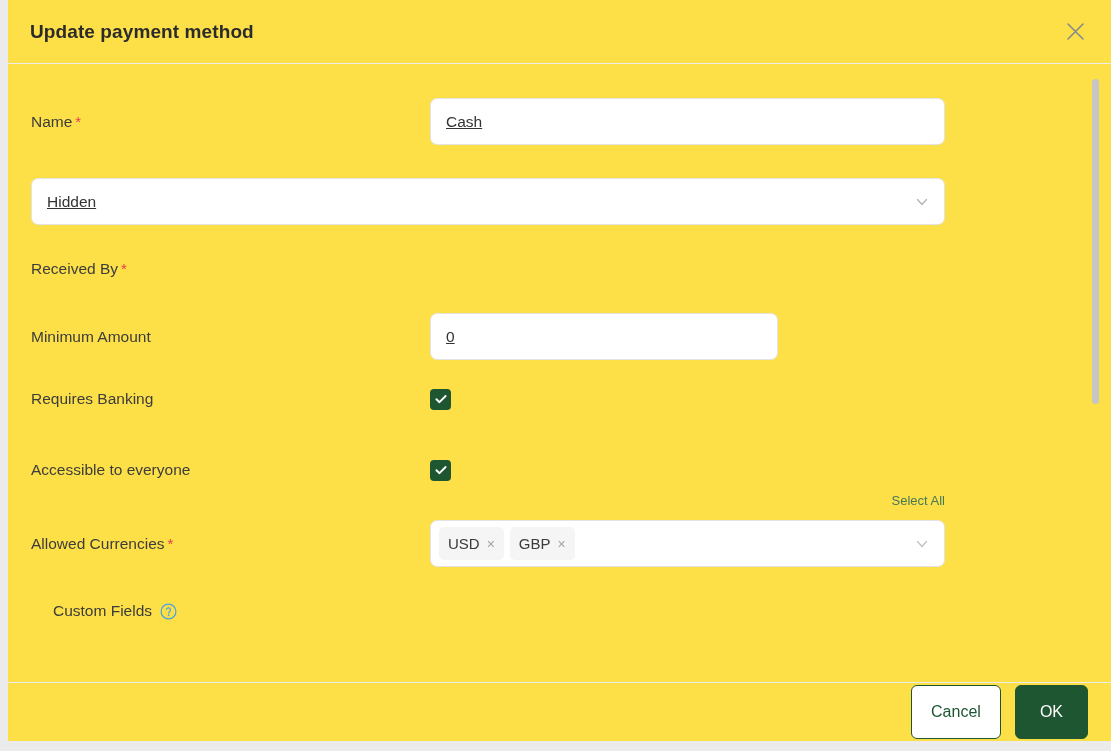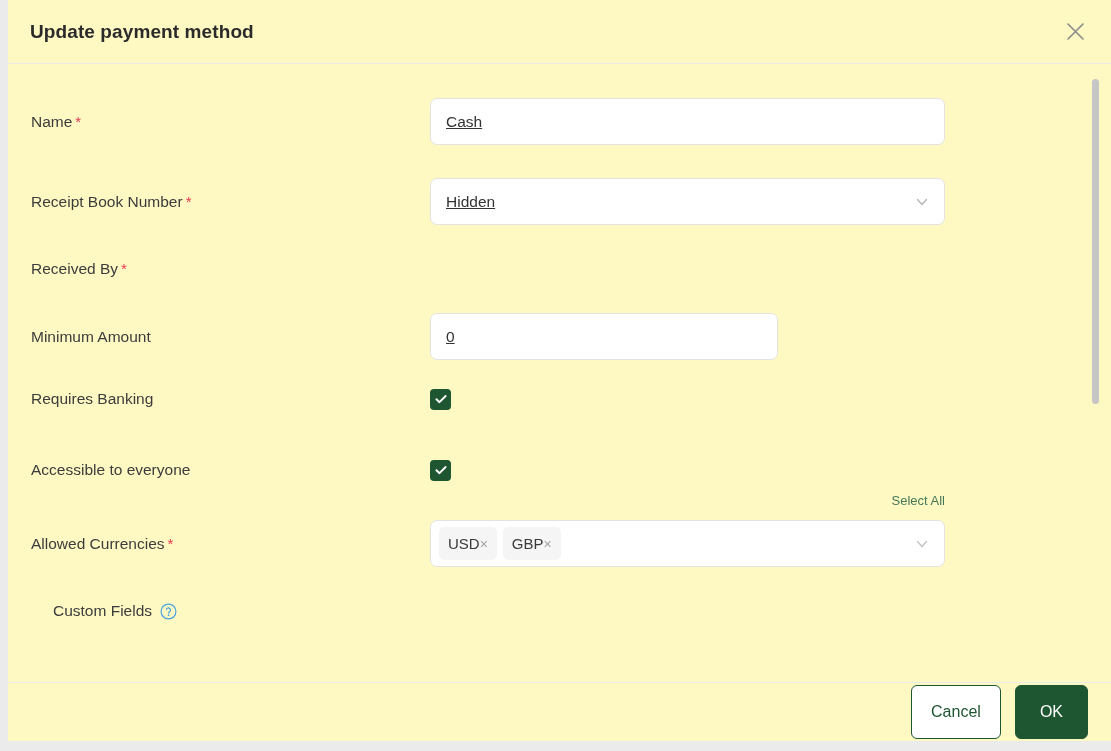--- a/index.html
+++ b/index.html
@@ -16,21 +16,21 @@
     -webkit-font-smoothing: antialiased;
   }
 
   
   .modal {
     position: absolute;
     left: 8px;
     top: 0px;
     width: 1103px;
     height: 741px;
-    background: #fef9c3;
+    background: #fde047;
     display: flex;
     flex-direction: column;
   }
 
   
   .modal-header {
     height: 64px;
     flex: 0 0 64px;
     border-bottom: 1px solid #ececec;
     display: flex;
@@ -159,20 +159,21 @@
     position: relative;
     cursor: pointer;
   }
   .tag {
     background: #f5f5f5;
     border-radius: 5px;
     height: 33px;
     padding: 0 9px;
     display: flex;
     align-items: center;
+    gap: 7px;
     font-size: 15px;
     color: #3a3a3a;
   }
   .tag-x {
     color: #a3a3a3;
     font-size: 14px;
     line-height: 1;
     cursor: pointer;
   }
 
@@ -264,23 +265,20 @@
           <span>Name</span><span class="req">*</span>
         </div>
         <div class="field-wrap">
           <div class="input-box">
             <span>Cash</span>
           </div>
         </div>
       </div>
 
       <div class="form-row" style="margin-bottom:33px;">
-        <div class="lbl">
-          <span>Receipt Book Number</span><span class="req">*</span>
-        </div>
         <div class="field-wrap">
           <div class="input-box select">
             <span>Hidden</span>
             <span class="chevron">
               <svg width="16" height="16" viewBox="0 0 16 16" fill="none" aria-hidden="true">
                 <path d="M3.5 5.5 L8 10.5 L12.5 5.5" stroke="#b5b5b5" stroke-width="1.3" stroke-linecap="round" stroke-linejoin="round"></path>
               </svg>
             </span>
           </div>
         </div>

